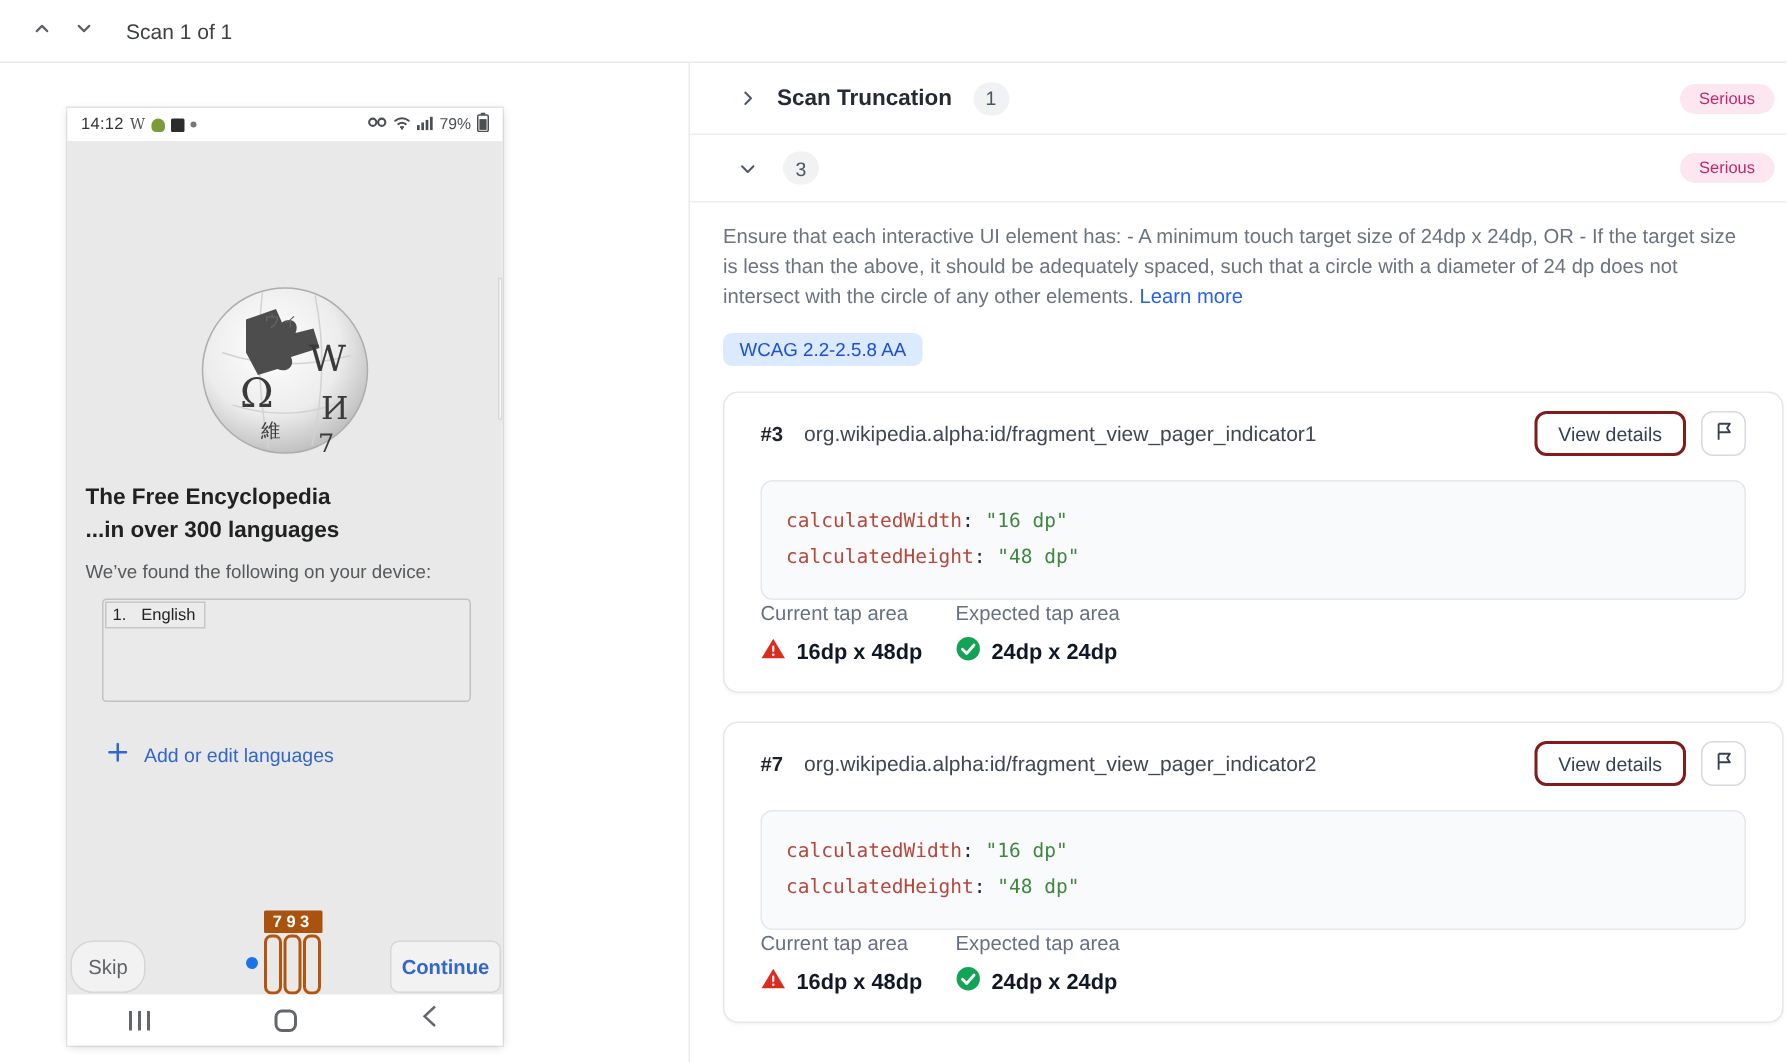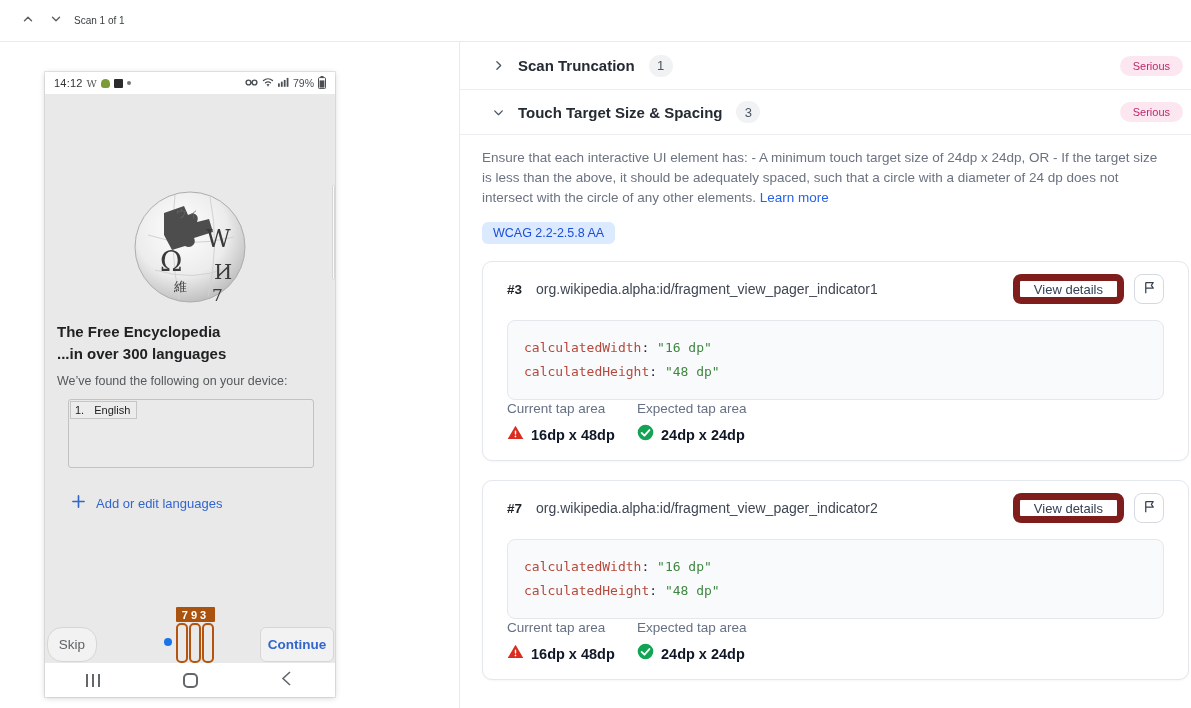--- a/index.html
+++ b/index.html
@@ -4,21 +4,21 @@
 <style>
   * { margin:0; padding:0; box-sizing:border-box; }
   html,body { width:1191px; height:708px; overflow:hidden; background:#fff;
     font-family:"Liberation Sans", sans-serif; }
 
   
   .topbar { height:42px; display:flex; align-items:center; padding:0 14px;
     border-bottom:1px solid #e8eaed; background:#fff; }
   .nav-btn { width:28px; height:28px; border:none; background:transparent; cursor:pointer;
     display:flex; align-items:center; justify-content:center; border-radius:4px; }
-  .scan-label { margin-left:4px; font-size:10px; color:#3c4043; font-weight:500; }
+  .scan-label { margin-left:14px; font-size:14px; color:#3c4043; font-weight:500; }
 
   .body { display:flex; height:666px; }
 
   
   .left { width:460px; border-right:1px solid #e8eaed; background:#fff; position:relative; flex:none; }
   .phone { position:absolute; left:45px; top:30px; width:290px; height:625px; background:#fff;
     box-shadow:0 0 0 1px rgba(0,0,0,.08), 0 1px 6px rgba(0,0,0,.18); }
   .statusbar { height:22px; background:#fff; display:flex; align-items:center;
     padding:0 9px; font-size:11px; color:#333; }
   .sb-left { display:flex; align-items:center; gap:4px; }
@@ -83,21 +83,21 @@
   .learn-more { color:#2563eb; text-decoration:none; cursor:pointer; }
   .wcag-pill { display:inline-block; margin:14px 0 0 22px; background:#dbeafe; color:#1d4ed8;
     font-size:12.5px; font-weight:500; padding:4px 11px; border-radius:6px; }
 
   .issue-card { margin:17px 2px 0 22px; border:1px solid #e4e7ec; border-radius:10px;
     background:#fff; box-shadow:0 1px 2px rgba(16,24,40,.04); }
   .card-head { display:flex; align-items:center; padding:12px 24px 0 24px; }
   .issue-num { font-size:13.5px; font-weight:700; color:#1f2329; }
   .issue-res { margin-left:14px; font-size:14px; color:#3f4654; }
   .view-btn { margin-left:auto; height:30px; padding:0 14px; background:#fff;
-    border:7px solid #7f1d1d; border-radius:8px; font-size:13px; color:#344054; cursor:pointer;
+    border:2px solid #7f1d1d; border-radius:8px; font-size:13px; color:#344054; cursor:pointer;
     font-family:"Liberation Sans", sans-serif; }
   .flag-btn { margin-left:10px; width:30px; height:30px; background:#fff; border:1px solid #d5dae1;
     border-radius:8px; cursor:pointer; display:flex; align-items:center; justify-content:center; }
   .codeblock { margin:16px 24px 0 24px; background:#f9fafb; border:1px solid #e4e7ec;
     border-radius:8px; padding:15px 16px; font-family:"DejaVu Sans Mono", monospace;
     font-size:13px; line-height:24px; }
   .code-key { color:#b5483b; }
   .code-colon { color:#1f2937; }
   .code-val { color:#3f8740; }
   .tap-labels, .tap-values { display:flex; margin:0 24px; }
@@ -268,21 +268,20 @@
       <span class="count-pill">1</span>
       <span class="sev-badge">Serious</span>
     </div>
 
     <div class="sect-row">
       <span class="sect-chevron">
         <svg width="13" height="13" viewBox="0 0 24 24" fill="none" stroke="#4b5563" stroke-width="2.4" stroke-linecap="round" stroke-linejoin="round">
             <polyline points="5 9 12 16 19 9"></polyline>
           </svg>
       </span>
-      <span class="sect-label">Touch Target Size &amp; Spacing</span>
       <span class="count-pill">3</span>
       <span class="sev-badge">Serious</span>
     </div>
 
     <p class="rule-desc"><span>Ensure that each interactive UI element has: - A minimum touch target size of 24dp x 24dp, OR - If the target size is less than the above, it should be adequately spaced, such that a circle with a diameter of 24 dp does not intersect with the circle of any other elements.</span> <a class="learn-more">Learn more</a></p>
 
     <span class="wcag-pill">WCAG 2.2-2.5.8 AA</span>
 
     
     <section class="issue-card">

